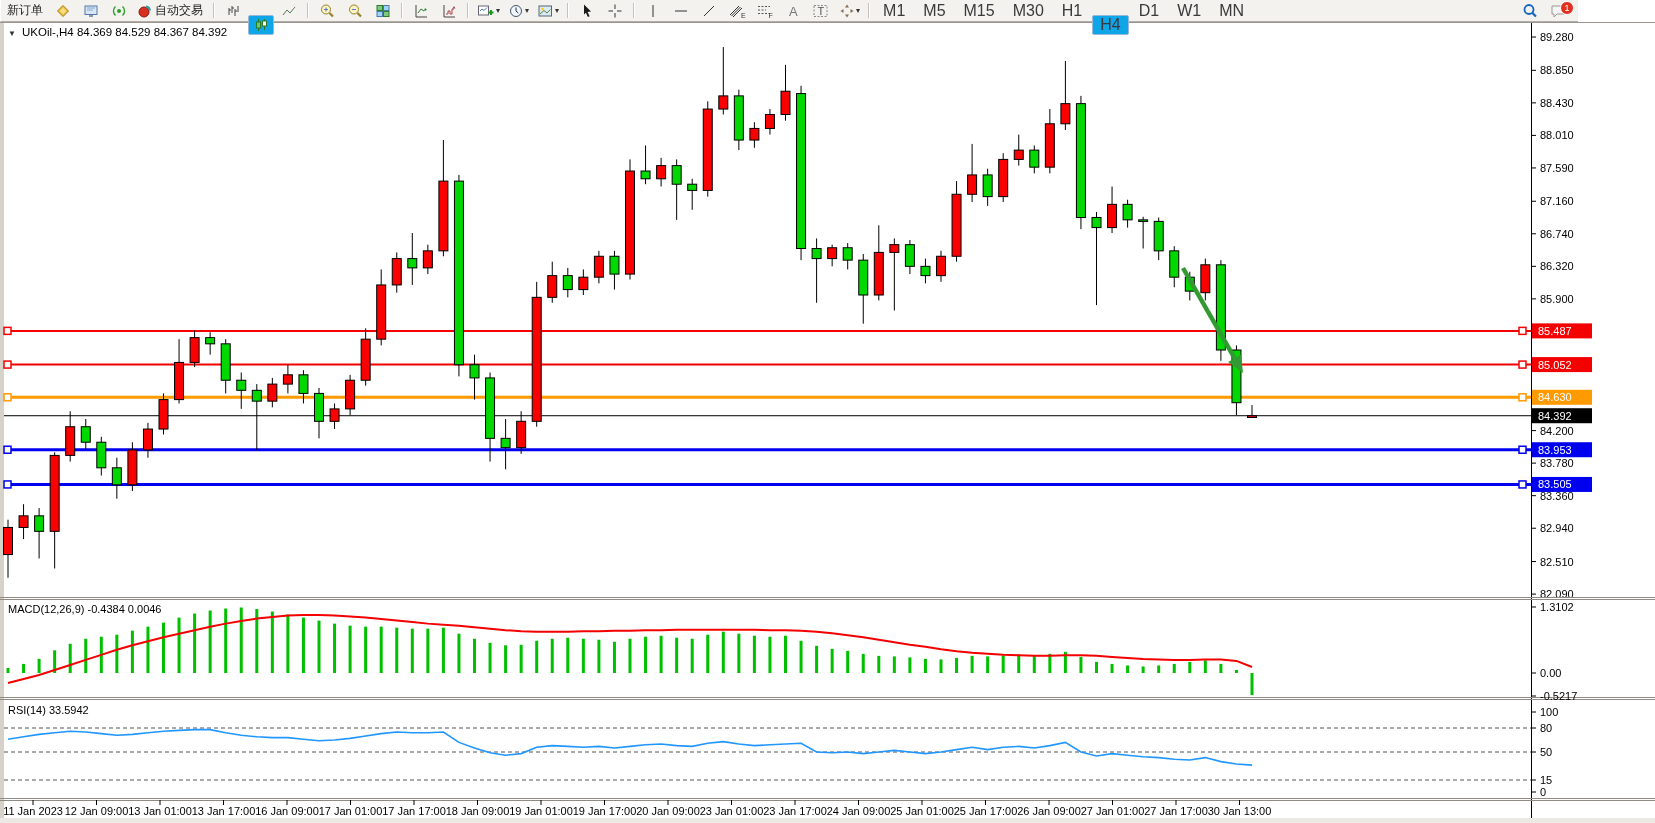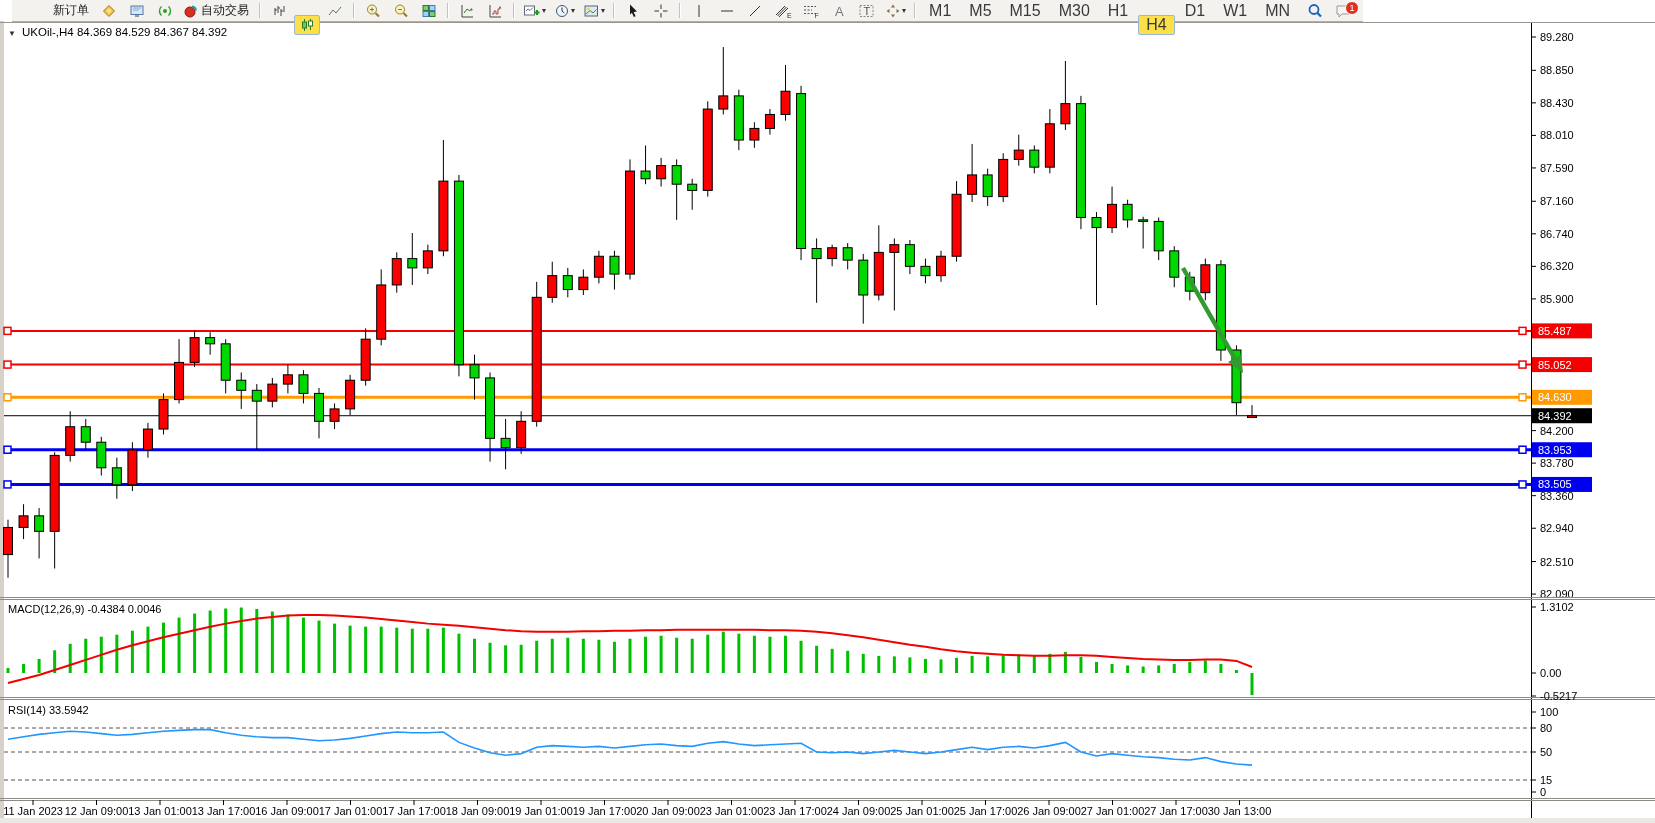--- a/index.html
+++ b/index.html
@@ -1,22 +1,22 @@
 <!DOCTYPE html>
 <html><head>
 <meta charset="utf-8">
 <style>
   html,body{margin:0;padding:0;}
   body{width:1655px;height:823px;position:relative;overflow:hidden;background:#fff;
        font-family:"Liberation Sans","DejaVu Sans",sans-serif;}
-  .toolbar{position:absolute;top:0;left:12px;width:1316px;height:21px;background:#f4f2ef;
-           border-bottom:1px solid #b3afa8;display:flex;align-items:center;z-index:3;padding-left:35px;}
+  .toolbar{position:absolute;top:0;left:1px;width:1577px;height:21px;background:#f4f2ef;
+           border-bottom:1px solid #b3afa8;display:flex;align-items:center;z-index:3;}
   .tb{height:18px;min-width:20px;display:flex;align-items:center;justify-content:center;
       padding:0 2px;margin:0 1px;border:1px solid transparent;border-radius:2px;}
-  .tb.active{border-color:#98b8d8;background:#fde047;margin-top:28px;}
+  .tb.active{border-color:#98b8d8;background:#0ea5e9;margin-top:28px;}
   .sep{width:1px;height:15px;background:#c6c2bb;margin:0 4px;border-right:1px solid #fff;}
   .lbl{font-size:12px;color:#222;white-space:nowrap;padding:0 2px;}
   .tf{font-size:16px;color:#3a3a3a;padding:0 5px;}
   .dd{font-size:8px;color:#333;margin-left:1px;}
   .rt{position:absolute;right:6px;top:0;height:21px;display:flex;align-items:center;}
   .chatwrap{position:relative;}
   .badge{position:absolute;top:-1px;right:-4px;background:#e03020;color:#fff;font-size:9px;
          border-radius:7px;min-width:12px;height:12px;display:flex;align-items:center;
          justify-content:center;border:1px solid #fff;}
   #chart{position:absolute;top:0;left:0;z-index:1;}

